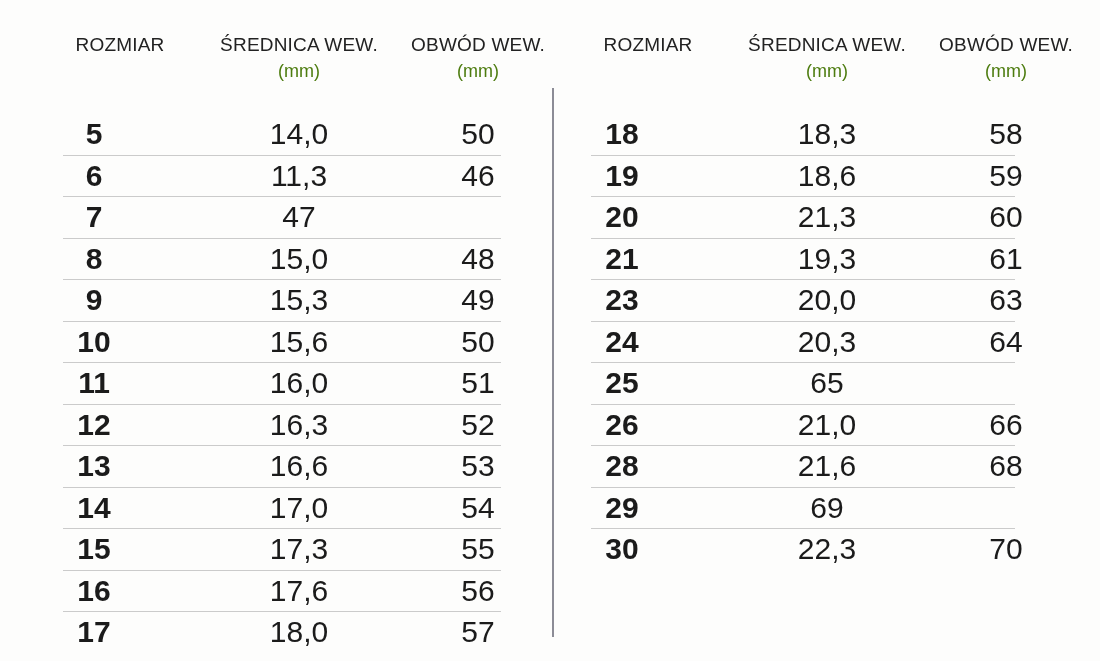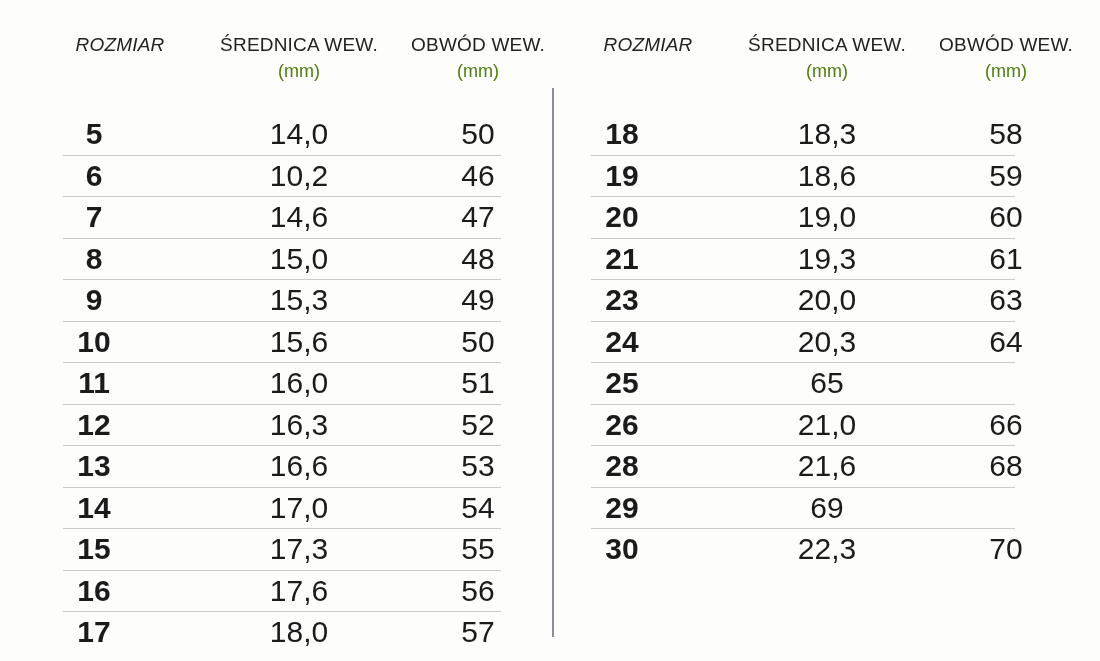--- a/index.html
+++ b/index.html
@@ -38,21 +38,20 @@
   }
   .th-label {
     font-size: 19px;
     line-height: 26px;
     white-space: nowrap;
     letter-spacing: 0.2px;
     color: #222222;
   }
   .th-label.size-shift {
     transform: translateX(26px);
-    font-style: italic;
   }
   .th-unit {
     font-size: 18px;
     line-height: 26px;
     white-space: nowrap;
     color: #4d7c0f;
   }
 
   .tbody {
     margin-top: 16px;
@@ -108,27 +107,26 @@
     </div>
     <div class="tbody">
   <div class="trow">
     <div class="td td-size">5</div>
     <div class="td td-diam">14,0</div>
     <div class="td td-circ">50</div>
   </div>
 
   <div class="trow">
     <div class="td td-size">6</div>
-    <div class="td td-diam">10,2</div>
+    <div class="td td-diam">11,3</div>
     <div class="td td-circ">46</div>
   </div>
 
   <div class="trow">
     <div class="td td-size">7</div>
-    <div class="td td-diam">14,6</div>
     <div class="td td-circ">47</div>
   </div>
 
   <div class="trow">
     <div class="td td-size">8</div>
     <div class="td td-diam">15,0</div>
     <div class="td td-circ">48</div>
   </div>
 
   <div class="trow">
@@ -211,21 +209,21 @@
   </div>
 
   <div class="trow">
     <div class="td td-size">19</div>
     <div class="td td-diam">18,6</div>
     <div class="td td-circ">59</div>
   </div>
 
   <div class="trow">
     <div class="td td-size">20</div>
-    <div class="td td-diam">19,0</div>
+    <div class="td td-diam">21,3</div>
     <div class="td td-circ">60</div>
   </div>
 
   <div class="trow">
     <div class="td td-size">21</div>
     <div class="td td-diam">19,3</div>
     <div class="td td-circ">61</div>
   </div>
 
 

